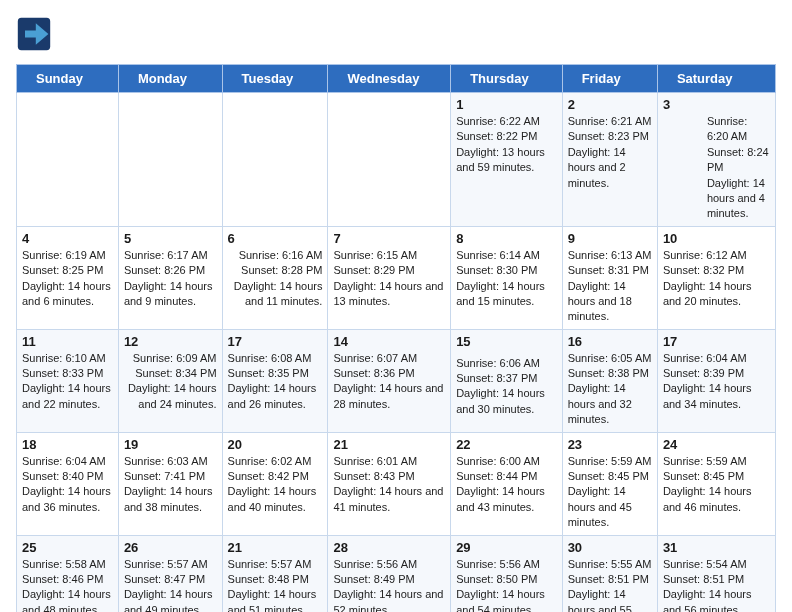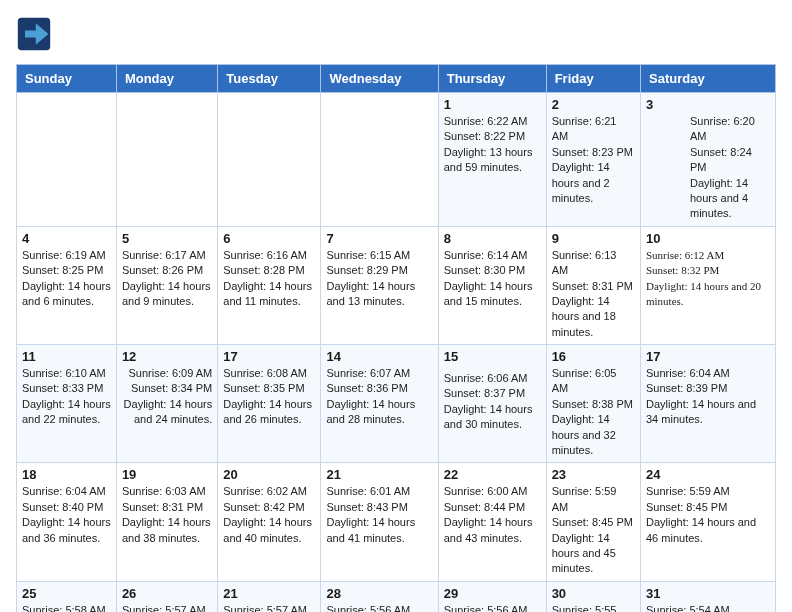--- a/index.html
+++ b/index.html
@@ -48,21 +48,21 @@
     table {
       width: 100%;
       border-collapse: collapse;
       font-size: 11px;
     }
     thead tr {
       background-color: #2e6dbf;
       color: #fff;
     }
     thead th {
-      padding: 6px 8px;
+      padding: 6px 19px;
       text-align: left;
       font-size: 13px;
       font-weight: bold;
       border: 1px solid #aac4e8;
     }
     tbody tr {
       vertical-align: top;
     }
     tbody td {
       border: 1px solid #c8d8ec;
@@ -156,21 +156,21 @@
 Daylight: 14 hours and 6 minutes.</div>
         </td>
         <td>
           <span class="day-num">5</span>
           <div class="day-info" style="white-space: pre-line;">Sunrise: 6:17 AM
 Sunset: 8:26 PM
 Daylight: 14 hours and 9 minutes.</div>
         </td>
         <td>
           <span class="day-num">6</span>
-          <div class="day-info" style="white-space: pre-line;">Sunrise: 6:16 AM
+          <div class="day-info" style="white-space: pre-line; text-align: right;">Sunrise: 6:16 AM
 Sunset: 8:28 PM
 Daylight: 14 hours and 11 minutes.</div>
         </td>
         <td>
           <span class="day-num">7</span>
           <div class="day-info" style="white-space: pre-line;">Sunrise: 6:15 AM
 Sunset: 8:29 PM
 Daylight: 14 hours and 13 minutes.</div>
         </td>
         <td>
@@ -180,21 +180,21 @@
 Daylight: 14 hours and 15 minutes.</div>
         </td>
         <td>
           <span class="day-num">9</span>
           <div class="day-info" style="white-space: pre-line;">Sunrise: 6:13 AM
 Sunset: 8:31 PM
 Daylight: 14 hours and 18 minutes.</div>
         </td>
         <td>
           <span class="day-num">10</span>
-          <div class="day-info" style="white-space: pre-line; font-family: Liberation Serif, serif;">Sunrise: 6:12 AM
+          <div class="day-info" style="white-space: pre-line;">Sunrise: 6:12 AM
 Sunset: 8:32 PM
 Daylight: 14 hours and 20 minutes.</div>
         </td>
       </tr>
       <tr>
         <td>
           <span class="day-num">11</span>
           <div class="day-info" style="white-space: pre-line;">Sunrise: 6:10 AM
 Sunset: 8:33 PM
 Daylight: 14 hours and 22 minutes.</div>
@@ -239,21 +239,21 @@
       <tr>
         <td>
           <span class="day-num">18</span>
           <div class="day-info" style="white-space: pre-line;">Sunrise: 6:04 AM
 Sunset: 8:40 PM
 Daylight: 14 hours and 36 minutes.</div>
         </td>
         <td>
           <span class="day-num">19</span>
           <div class="day-info" style="white-space: pre-line;">Sunrise: 6:03 AM
-Sunset: 8:31 PM
+Sunset: 7:41 PM
 Daylight: 14 hours and 38 minutes.</div>
         </td>
         <td>
           <span class="day-num">20</span>
           <div class="day-info" style="white-space: pre-line;">Sunrise: 6:02 AM
 Sunset: 8:42 PM
 Daylight: 14 hours and 40 minutes.</div>
         </td>
         <td>
           <span class="day-num">21</span>

